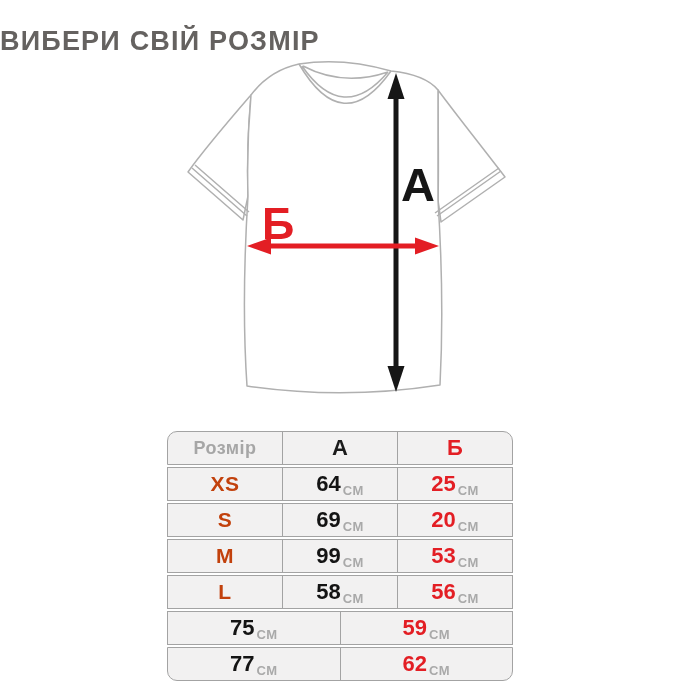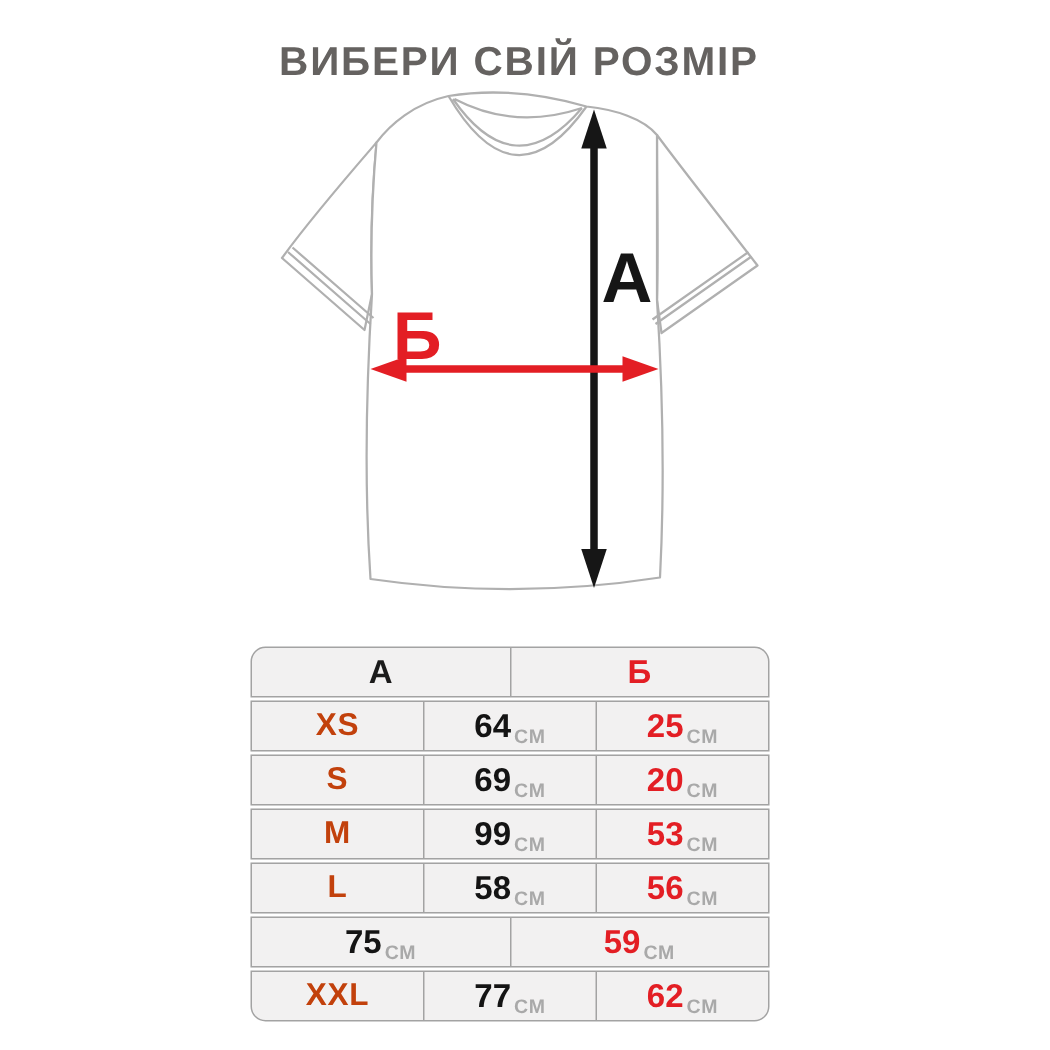--- a/index.html
+++ b/index.html
@@ -13,21 +13,21 @@
     width: 700px;
     height: 700px;
     background: #ffffff;
     overflow: hidden;
   }
   .page-title {
     position: absolute;
     top: 26px;
     left: 0;
     width: 692px;
-    text-align: center;
+    text-align: left;
     font-size: 27px;
     font-weight: 700;
     letter-spacing: 1.2px;
     color: #656260;
   }
   #shirt-svg {
     position: absolute;
     left: 170px;
     top: 55px;
   }
@@ -125,20 +125,23 @@
       <polygon points="77,191 101,182.5 101,199.5"></polygon>
       <polygon points="269,191 245,182.5 245,199.5"></polygon>
     </g>
     <text x="92" y="184" font-size="45" font-weight="bold" fill="#e31e24">Б</text>
   </svg>
 
   <div class="size-table">
 
     <div class="t-row first">
       <div class="t-cell">
+        <span class="h-size">Розмір</span>
+      </div>
+      <div class="t-cell">
         <span class="h-a">А</span>
       </div>
       <div class="t-cell">
         <span class="h-b">Б</span>
       </div>
     </div>
 
     <div class="t-row">
       <div class="t-cell">
         <span class="c-size">XS</span>
@@ -200,23 +203,20 @@
         <span class="c-num">75</span>
         <span class="c-unit">см</span>
       </div>
       <div class="t-cell">
         <span class="c-num red">59</span>
         <span class="c-unit">см</span>
       </div>
     </div>
 
     <div class="t-row last">
-      <div class="t-cell">
-        <span class="c-size">XXL</span>
-      </div>
       <div class="t-cell">
         <span class="c-num">77</span>
         <span class="c-unit">см</span>
       </div>
       <div class="t-cell">
         <span class="c-num red">62</span>
         <span class="c-unit">см</span>
       </div>
     </div>
 

